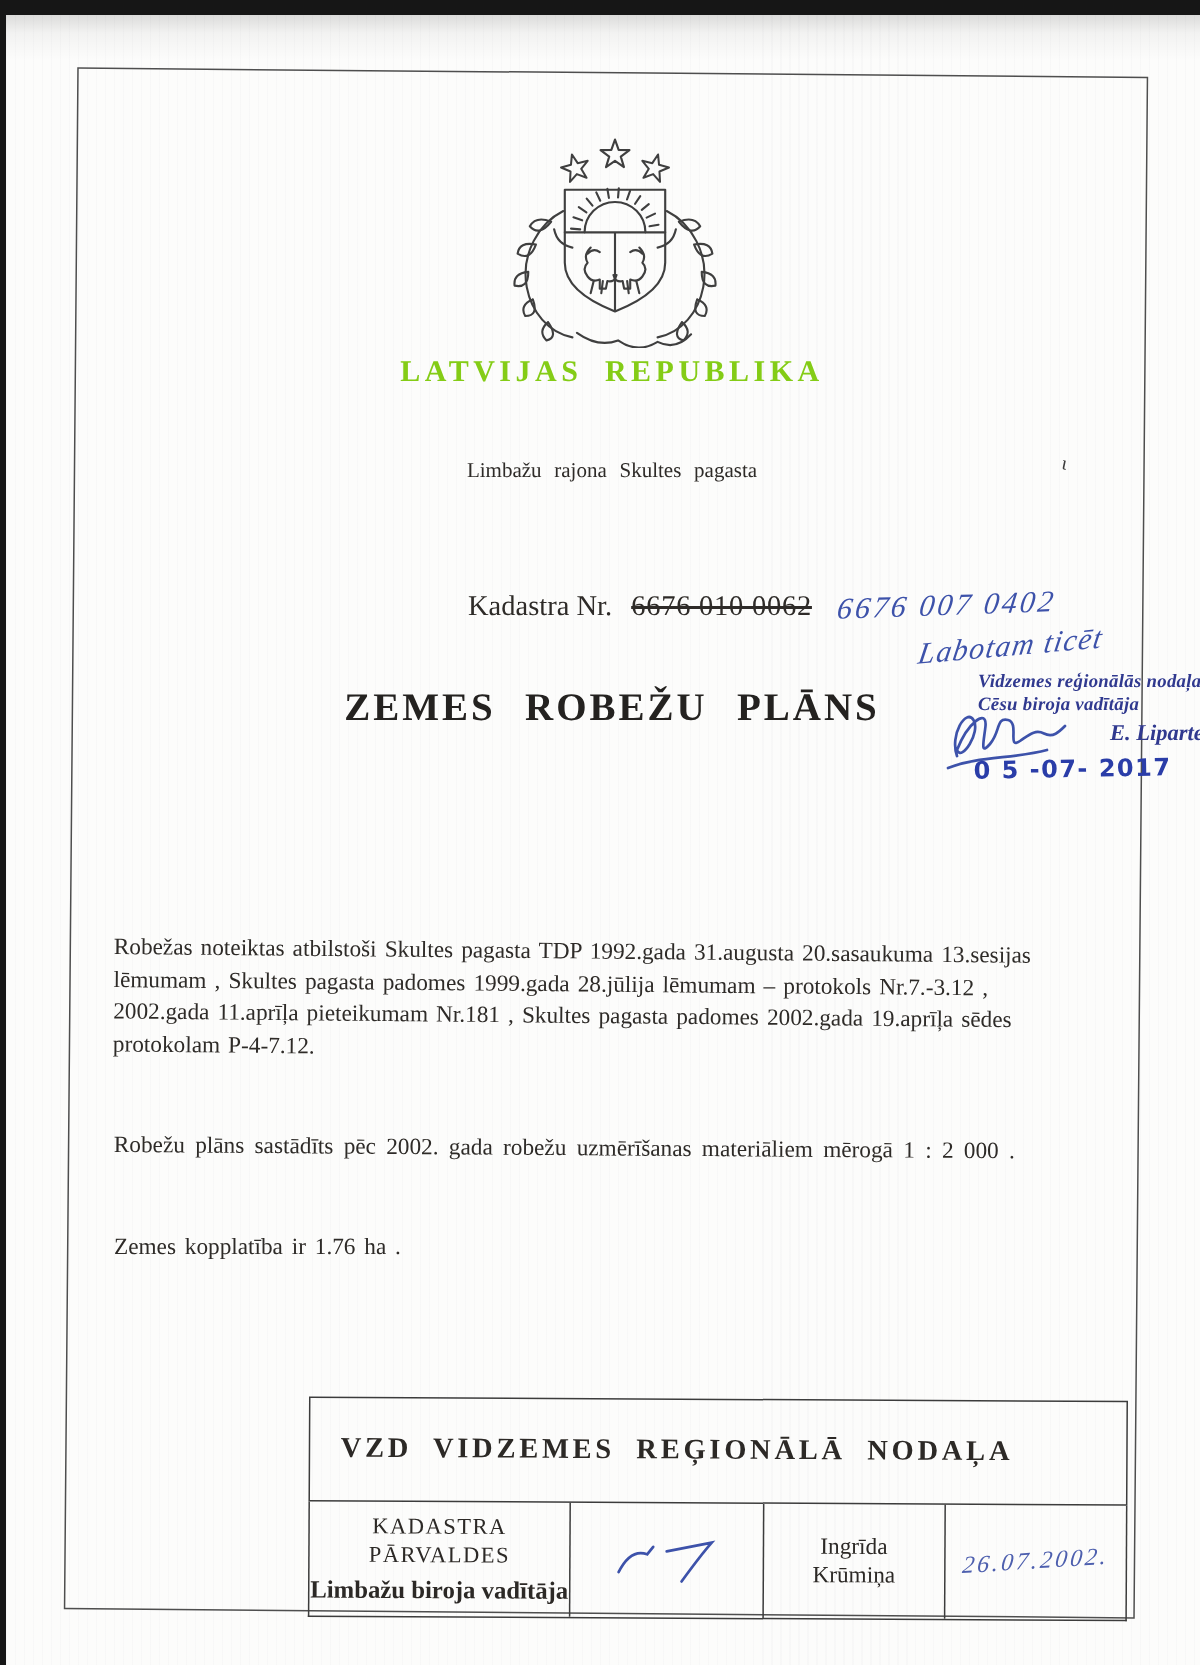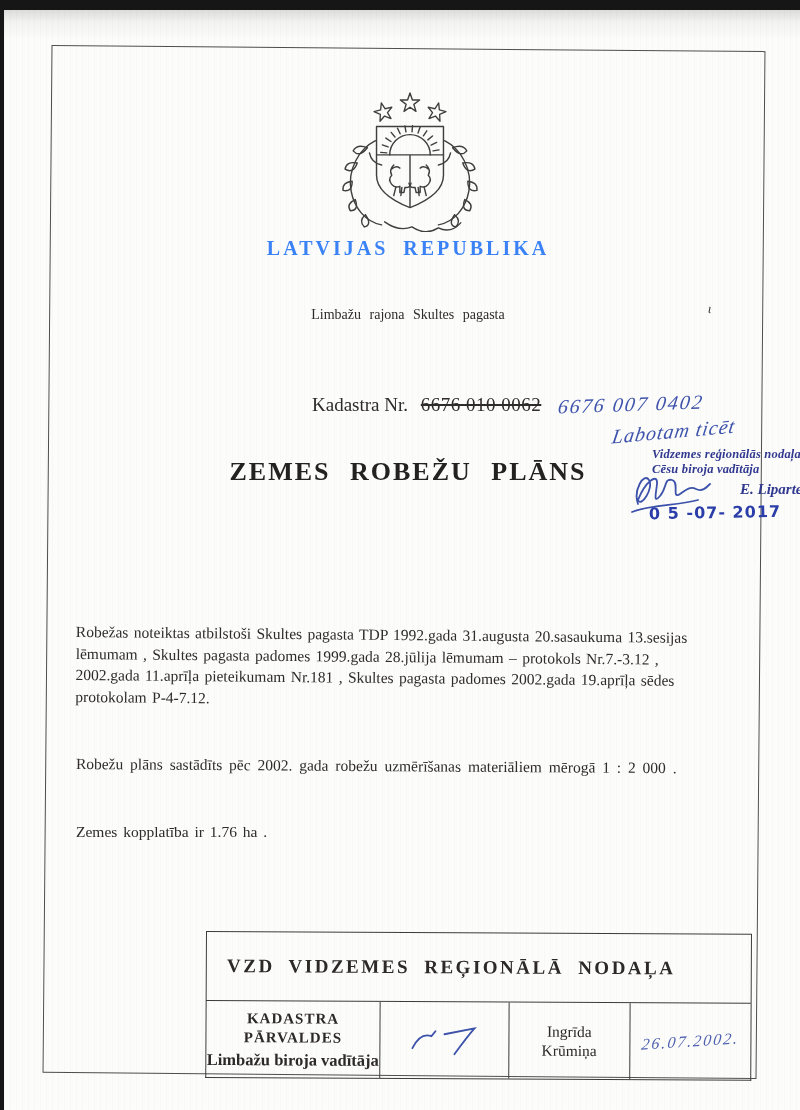--- a/index.html
+++ b/index.html
@@ -15,21 +15,21 @@
     background-image:
       linear-gradient(180deg, rgba(0,0,0,0.13) 0, rgba(0,0,0,0.04) 12px, rgba(0,0,0,0) 30px),
       repeating-linear-gradient(90deg, rgba(90,90,115,0.028) 0 1px, rgba(0,0,0,0) 1px 6px);
   }
   .frame {
     position:absolute; left:47px; top:48px; width:712px; height:1026px;
     border:1px solid #4e4e4e; transform:rotate(0.5deg);
   }
   .emblem { position:absolute; left:328px; top:90px; width:164px; height:142px; }
   .country-title { position:absolute; left:58px; top:237px; width:700px; text-align:center;
-    font-size:20px; font-weight:bold; letter-spacing:3px; word-spacing:7px; color:#3b82f6; }
+    font-size:20px; font-weight:bold; letter-spacing:3px; word-spacing:7px; color:#84cc16; }
   .region-line { position:absolute; left:58px; top:307px; width:700px; text-align:center;
     font-size:14px; word-spacing:5px; }
   .property-line { position:absolute; left:40px; top:356px; width:700px; text-align:center;
     font-size:19px; }
   .property-line .pname { font-weight:bold; letter-spacing:1px; margin-left:6px; }
   .cadastre-line { position:absolute; left:312px; top:393px; font-size:19px; white-space:nowrap; }
   .cadastre-line .strike { margin-left:8px; text-decoration:line-through;
     text-decoration-thickness:1.5px; letter-spacing:0.5px; }
   .hand { font-style:italic; color:#3d52aa; }
   .cad-new { display:inline-block; margin-left:12px; font-size:20px; letter-spacing:2px;
@@ -61,21 +61,21 @@
     border:1.5px solid #3c3c3c; box-sizing:border-box;
     display:flex; align-items:center; justify-content:center;
     font-size:19px; font-weight:bold; letter-spacing:2.5px; word-spacing:7px;
     padding-right:55px; }
   .trow { position:absolute; left:0; top:70px; width:546px; height:77px;
     border:1.5px solid #3c3c3c; border-top:none; box-sizing:border-box; display:flex; }
   .cell { box-sizing:border-box; border-right:1.5px solid #3c3c3c;
     display:flex; flex-direction:column; align-items:center; justify-content:center; }
   .cell:last-child { border-right:none; }
   .c1 { width:181px; } .c2 { width:134px; } .c3 { width:126px; } .c4 { width:125px; }
-  .c1 .caps { font-size:15px; letter-spacing:1px; line-height:19px;font-weight:bold; }
+  .c1 .caps { font-size:15px; letter-spacing:1px; line-height:19px; }
   .c1 .role { font-size:16.5px; margin-top:3px;font-weight:bold; }
   .c3 div { font-size:15.5px; line-height:19px; }
   .c4 span { font-size:16px; letter-spacing:2px; color:#4d5fae; font-style:italic;
     display:inline-block; transform:rotate(-4deg) skewX(-10deg); }
   svg .ink { stroke:#3f3f3f; fill:none; stroke-width:1.4; stroke-linejoin:round; stroke-linecap:round; }
   svg .blue { stroke:#3d52aa; fill:none; stroke-width:1.8; stroke-linecap:round; }
 </style>
 </head>
 <body>
 

